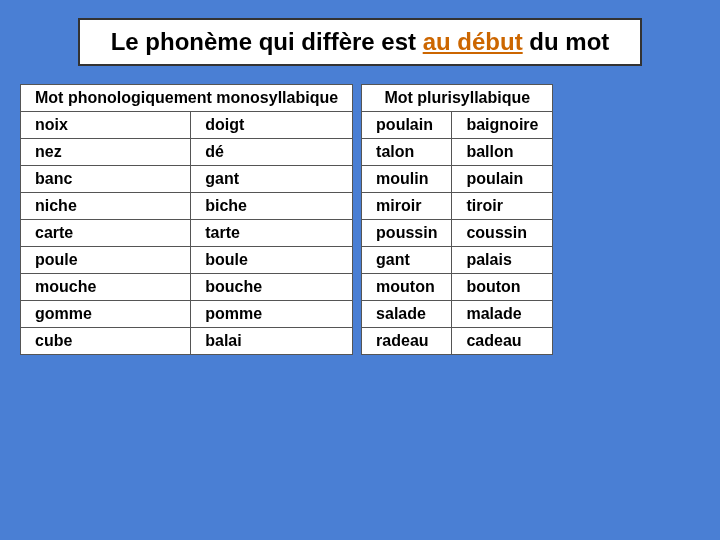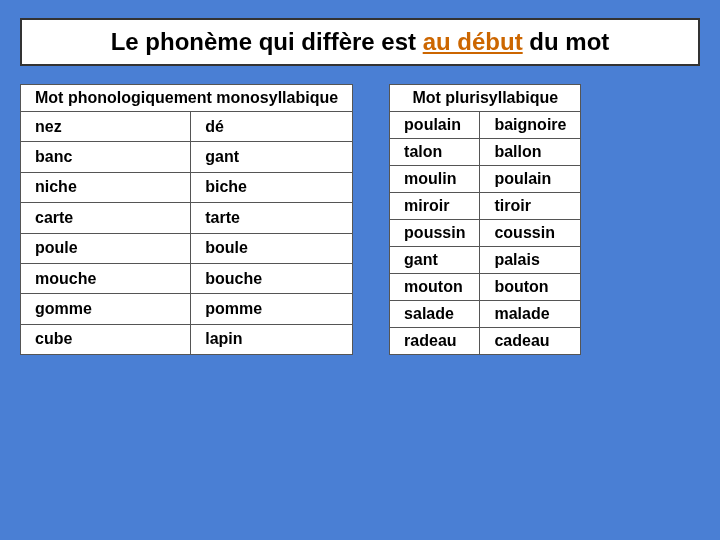--- a/index.html
+++ b/index.html
@@ -12,38 +12,38 @@
       flex-direction: column;
       align-items: center;
       padding: 18px 20px;
     }
 
     .title-box {
       background: white;
       border: 2px solid #333;
       padding: 8px 20px;
       margin-bottom: 18px;
-      width: 680px;
+      width: 564px;
       text-align: center;
     }
 
     .title-text {
       font-size: 24px;
       font-weight: bold;
       color: #000;
     }
 
     .title-highlight {
       color: #cc6600;
       text-decoration: underline;
     }
 
     .tables-row {
       display: flex;
-      gap: 36px;
+      gap: 8px;
       width: 680px;
     }
 
     table {
       border-collapse: collapse;
       background: white;
     }
 
     td, th {
       border: 1px solid #555;
@@ -80,20 +80,24 @@
 
 <div class="tables-row">
 
   <table class="left-table">
     <thead>
       <tr>
         <th colspan="2" class="header-cell">Mot phonologiquement monosyllabique</th>
       </tr>
     </thead>
     <tbody id="left-tbody">
+    <tr>
+          <td>noix</td>
+          <td>doigt</td>
+        </tr>
         <tr>
           <td>nez</td>
           <td>dé</td>
         </tr>
         <tr>
           <td>banc</td>
           <td>gant</td>
         </tr>
         <tr>
           <td>niche</td>
@@ -110,21 +114,21 @@
         <tr>
           <td>mouche</td>
           <td>bouche</td>
         </tr>
         <tr>
           <td>gomme</td>
           <td>pomme</td>
         </tr>
         <tr>
           <td>cube</td>
-          <td>lapin</td>
+          <td>balai</td>
         </tr>
       </tbody>
   </table>
 
   <table class="right-table">
     <thead>
       <tr>
         <th colspan="2" class="header-cell">Mot plurisyllabique</th>
       </tr>
     </thead>

